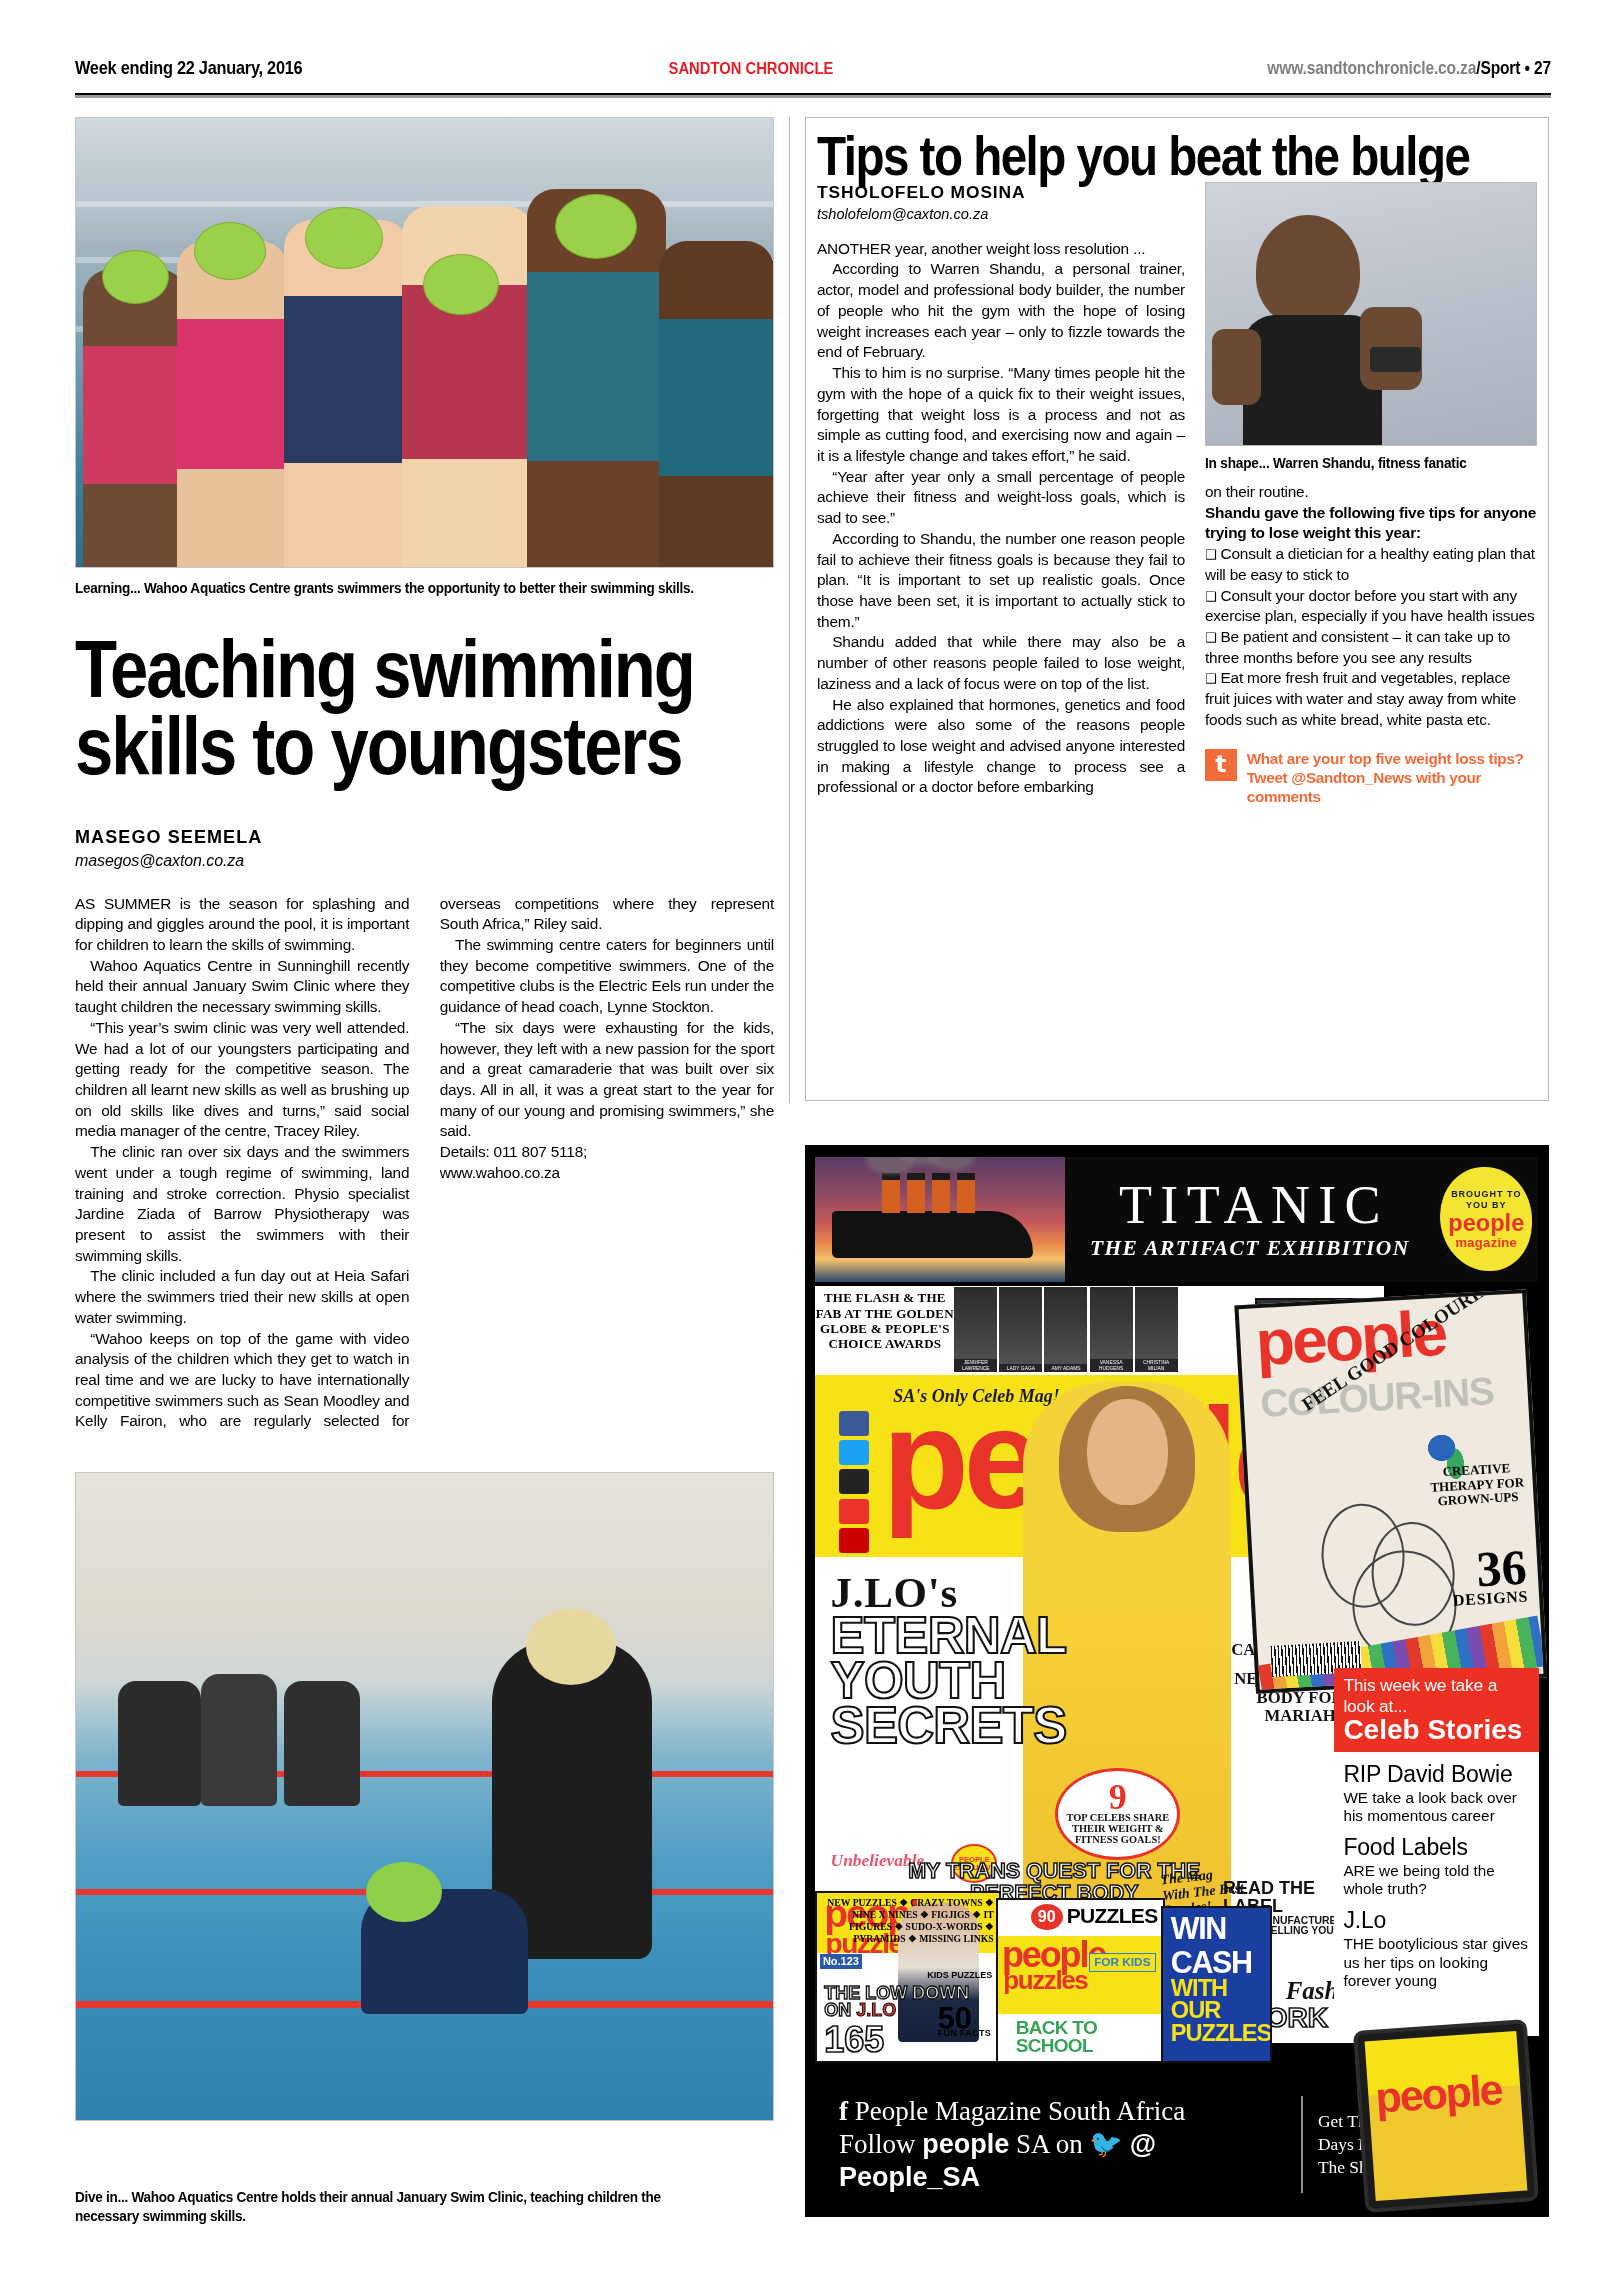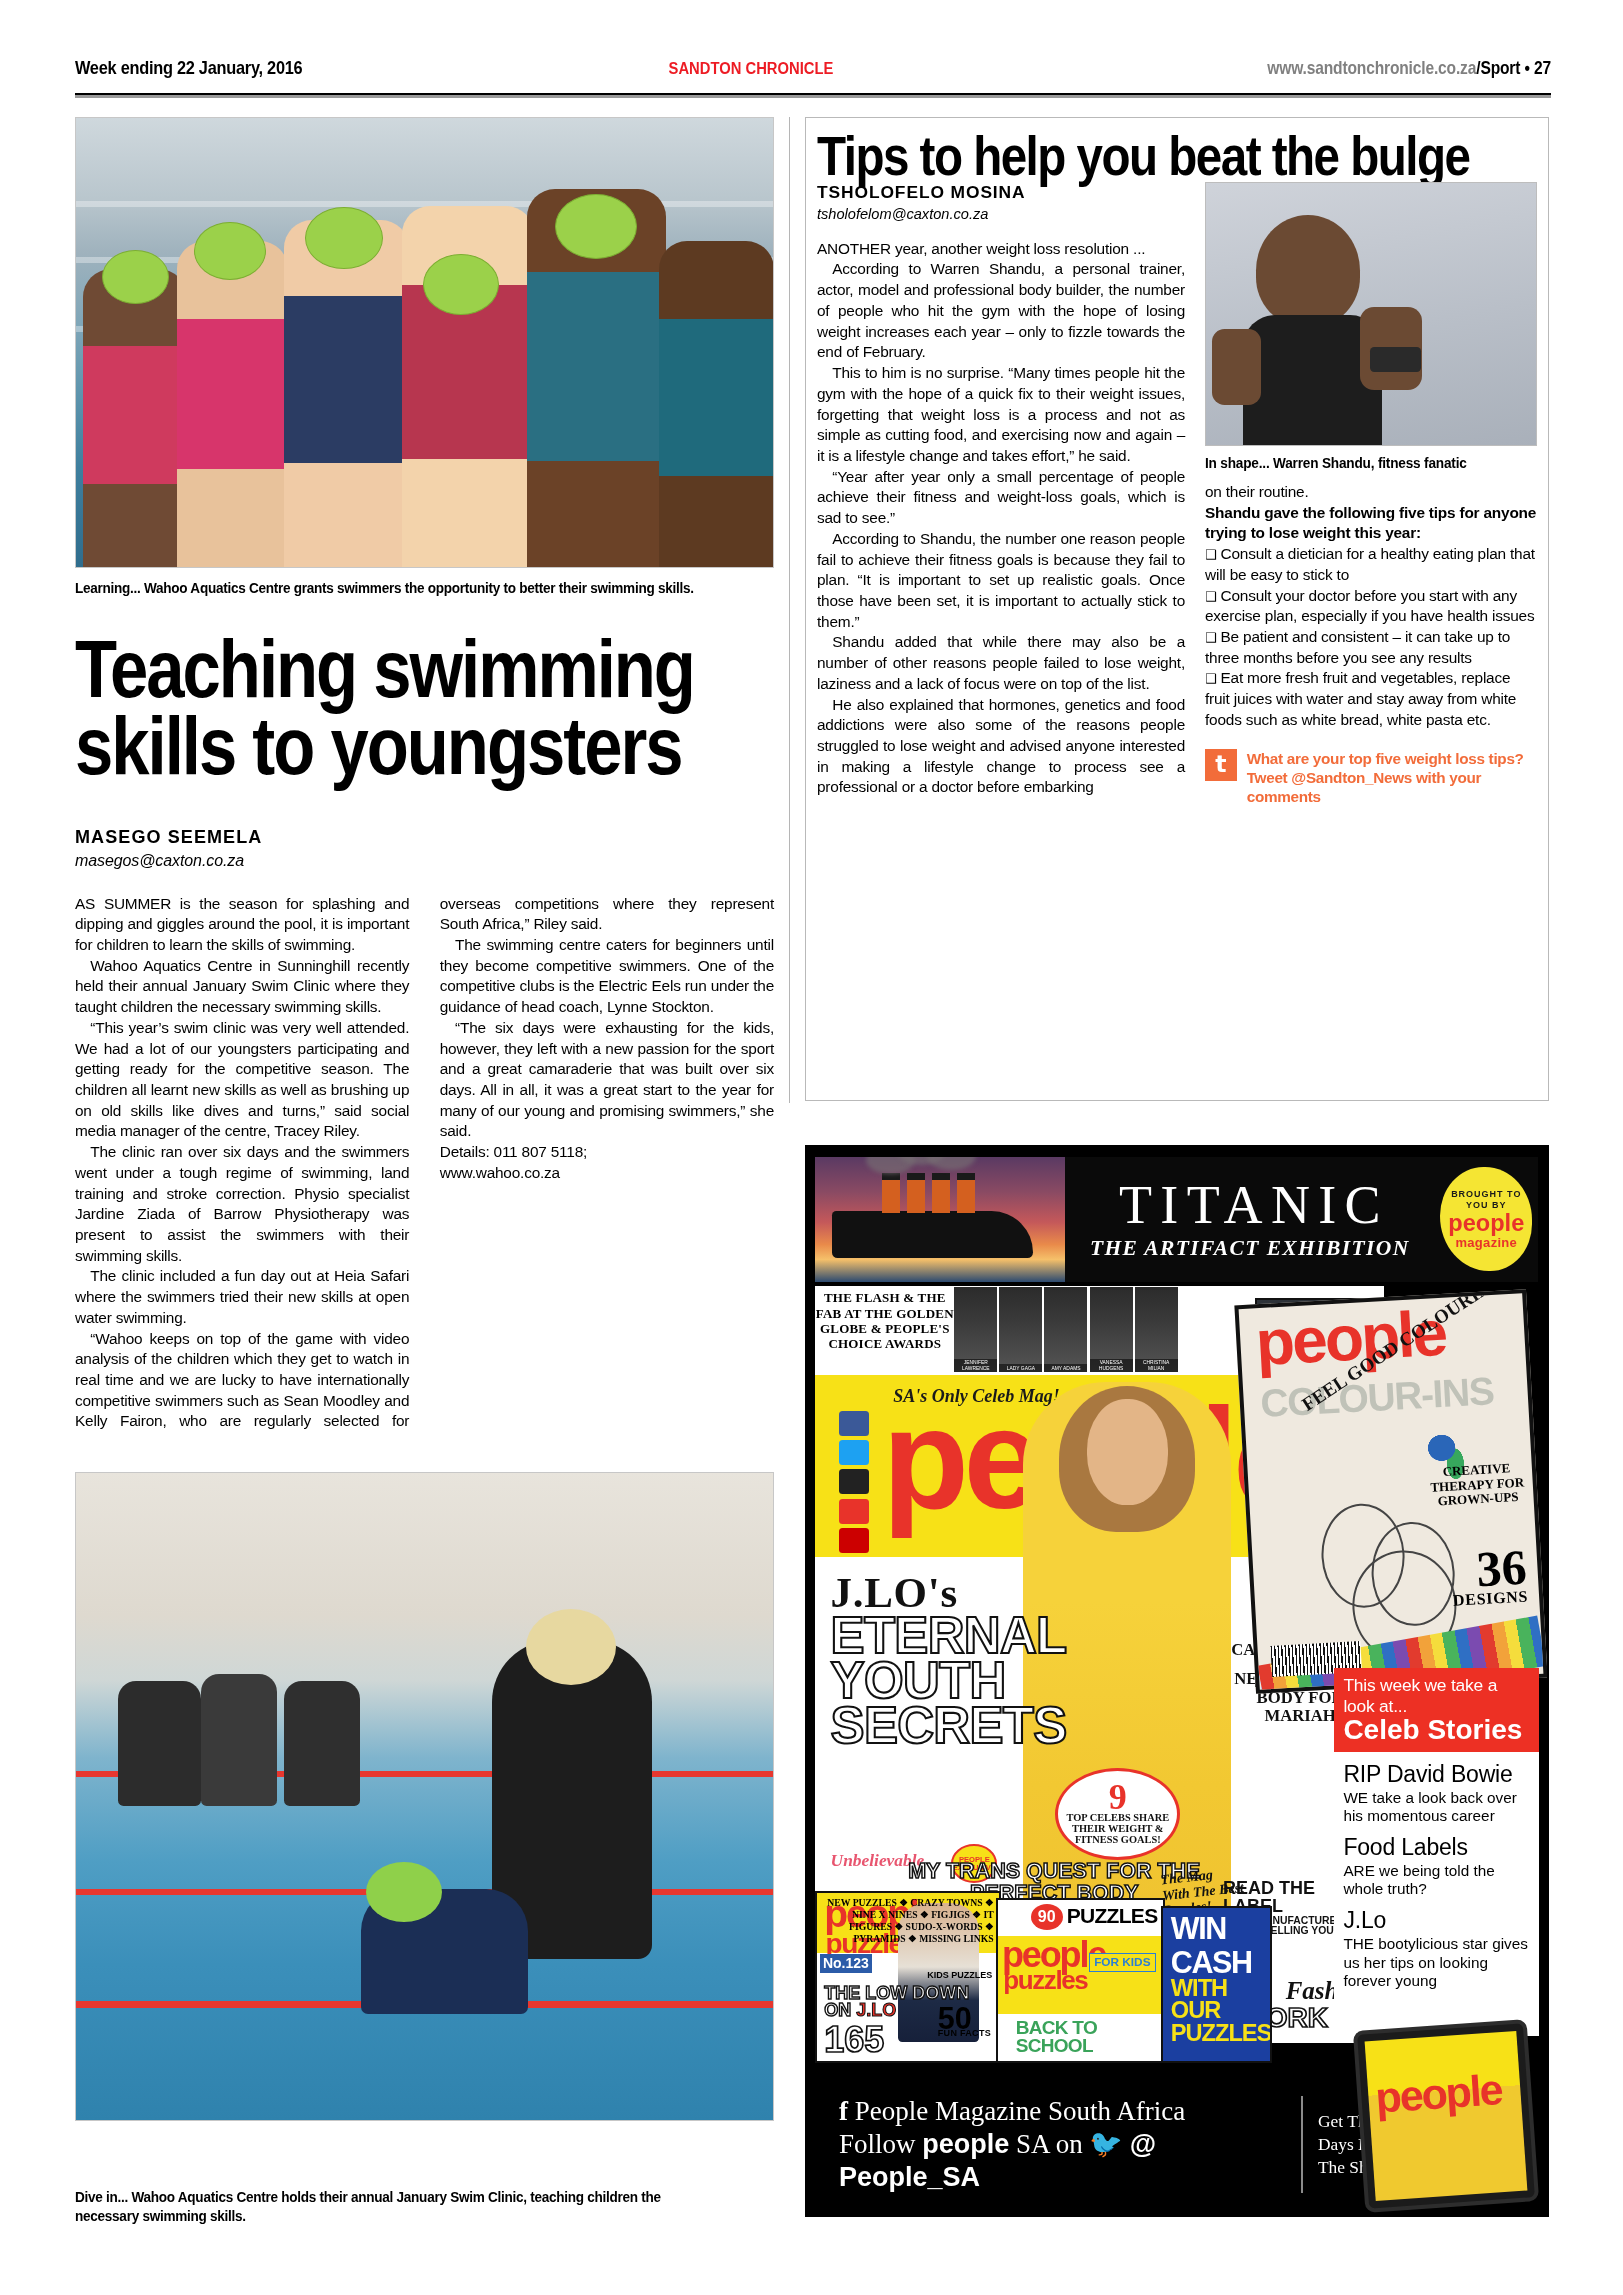--- a/index.html
+++ b/index.html
@@ -741,21 +741,21 @@
     </div>
   </div>
 
   <div class="puz-row">
     <div class="puz puz1">
       <div class="band"></div>
       <div class="plogo">people</div>
       <div class="plogo2">puzzles</div>
       <div class="model"></div>
       <div class="newpuz">NEW PUZZLES ❖ CRAZY TOWNS ❖ NINE X NINES ❖ FIGJIGS ❖ IT FIGURES ❖ SUDO-X-WORDS ❖ PYRAMIDS ❖ MISSING LINKS</div>
-      <div style="position:absolute;left:2.8px;top:61px;background:#2b5ba8;color:#fff;font-size:14px;font-weight:bold;padding:1.4px 2.8px">No.123</div>
+      <div style="position:absolute;left:2.8px;top:61px;background:#2b5ba8;color:#fff;font-size:11px;font-weight:bold;padding:1.4px 2.8px">No.123</div>
       <div class="lowdown">
         <span>THE LOW DOWN ON</span>
         <span class="jlo">J.LO</span>
       </div>
       <div class="n165">
         <span>165</span>
       </div>
       <div class="n50">
         <span>50</span>
         <small>FUN FACTS</small>

